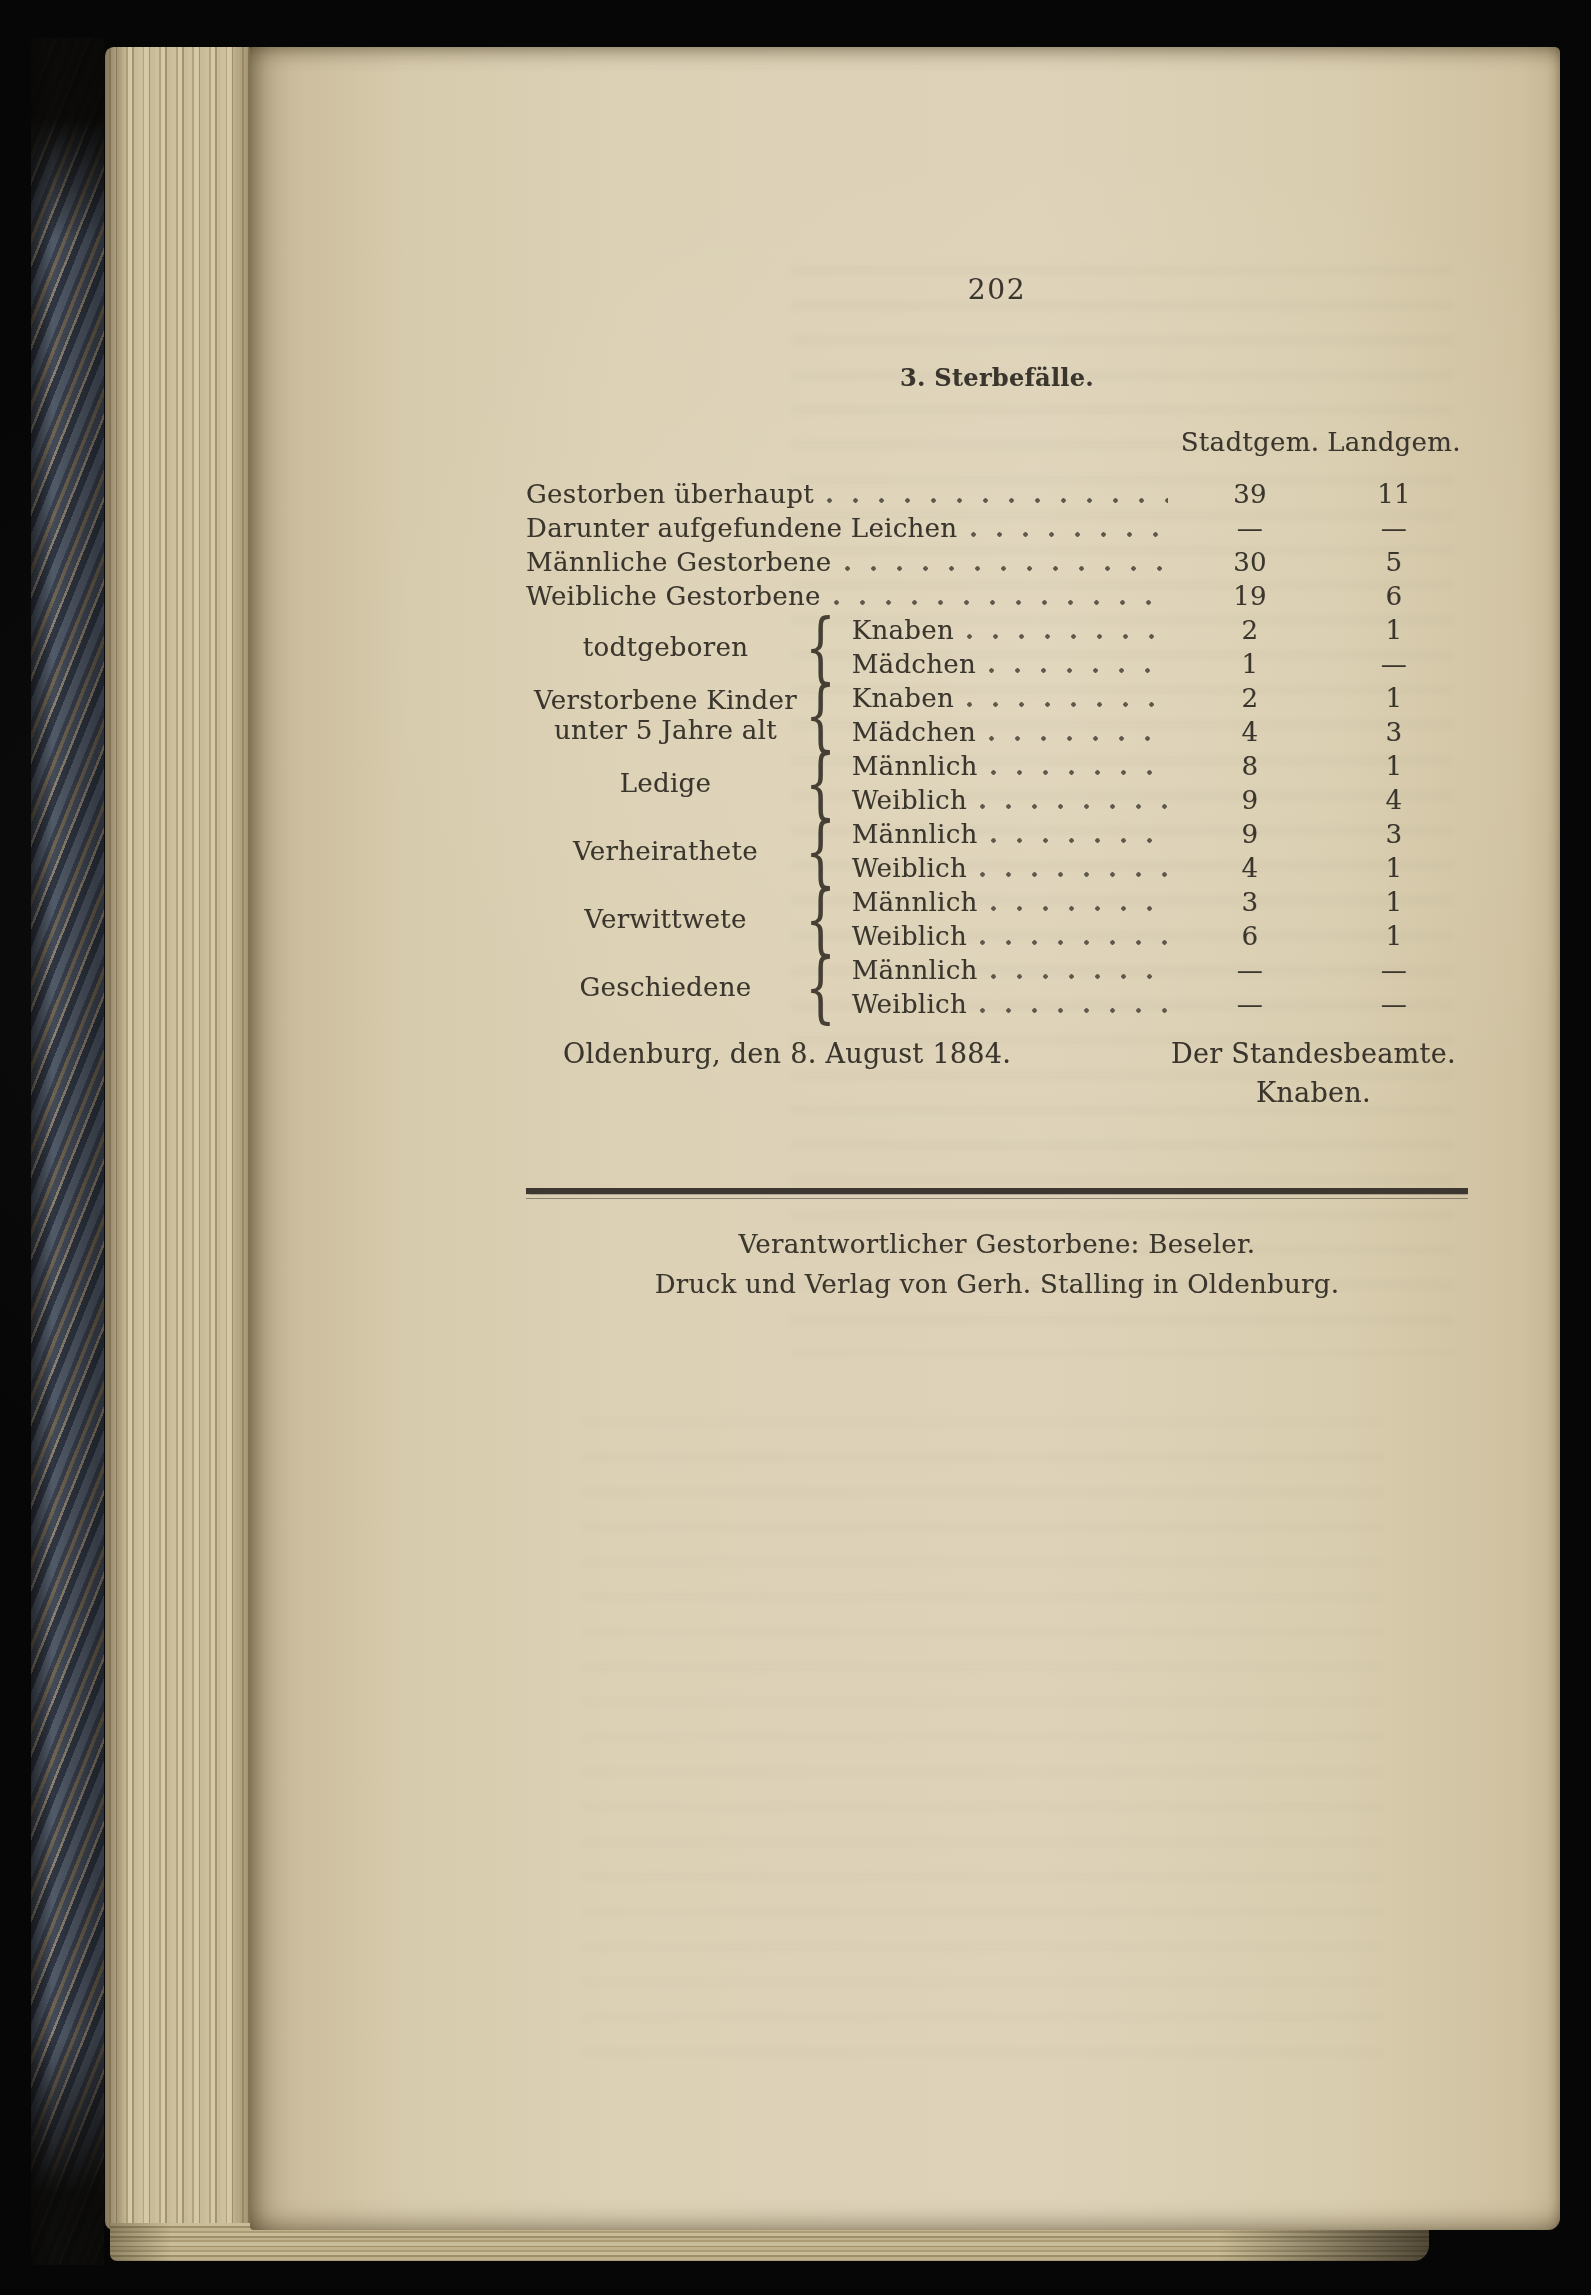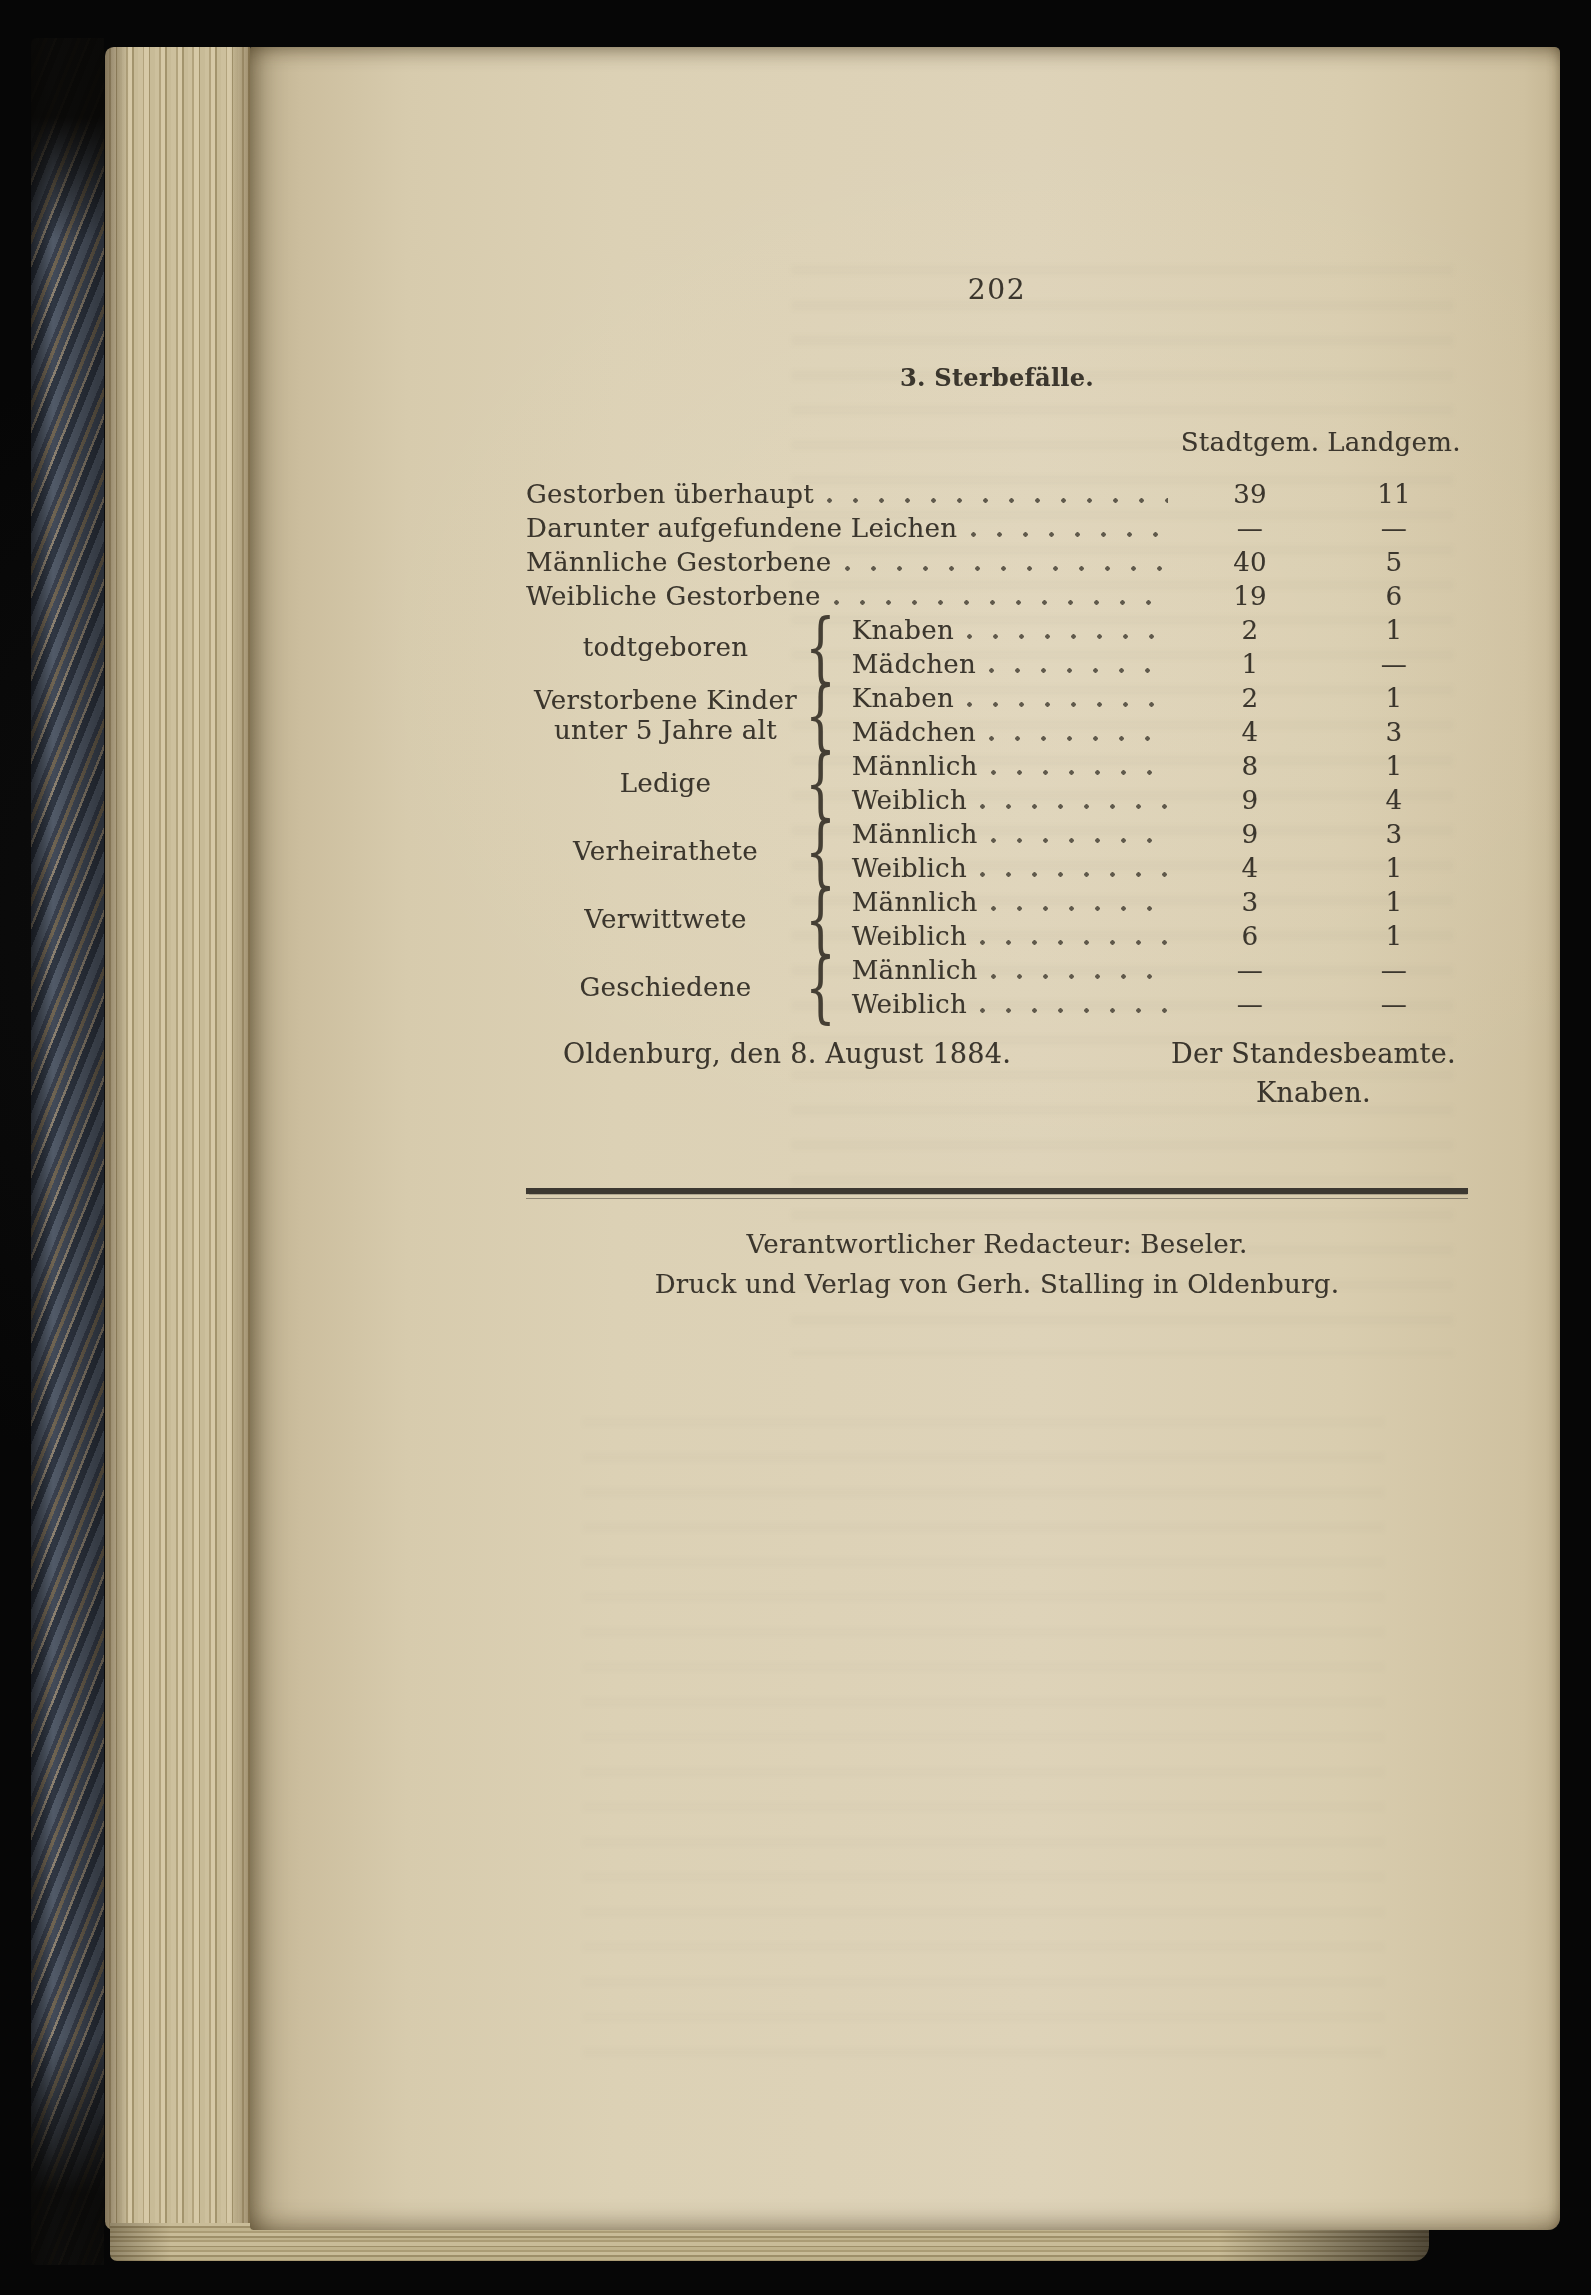--- a/index.html
+++ b/index.html
@@ -102,21 +102,21 @@
         </div>
         <div class="trow">
           <span class="lbl">Darunter aufgefundene Leichen</span>
           <span class="dots"></span>
           <span class="v v1">—</span>
           <span class="v v2">—</span>
         </div>
         <div class="trow">
           <span class="lbl">Männliche Gestorbene</span>
           <span class="dots"></span>
-          <span class="v v1">40</span>
+          <span class="v v1">30</span>
           <span class="v v2">5</span>
         </div>
         <div class="trow">
           <span class="lbl">Weibliche Gestorbene</span>
           <span class="dots"></span>
           <span class="v v1">19</span>
           <span class="v v2">6</span>
         </div>
 
         <div class="group">
@@ -258,19 +258,19 @@
         <span class="dspacer"></span>
         <span class="sig">
           <span class="gline">Der Standesbeamte.</span>
           <span class="gline sig-name">Knaben.</span>
         </span>
       </div>
 
       <div class="rule"></div>
       <div class="rule2"></div>
 
-      <div class="footer1">Verantwortlicher Redacteur: Beseler.</div>
+      <div class="footer1">Verantwortlicher Gestorbene: Beseler.</div>
       <div class="footer2">Druck und Verlag von Gerh. Stalling in Oldenburg.</div>
 
     </div>
   </div>
 </div>
 
 
 </body></html>

